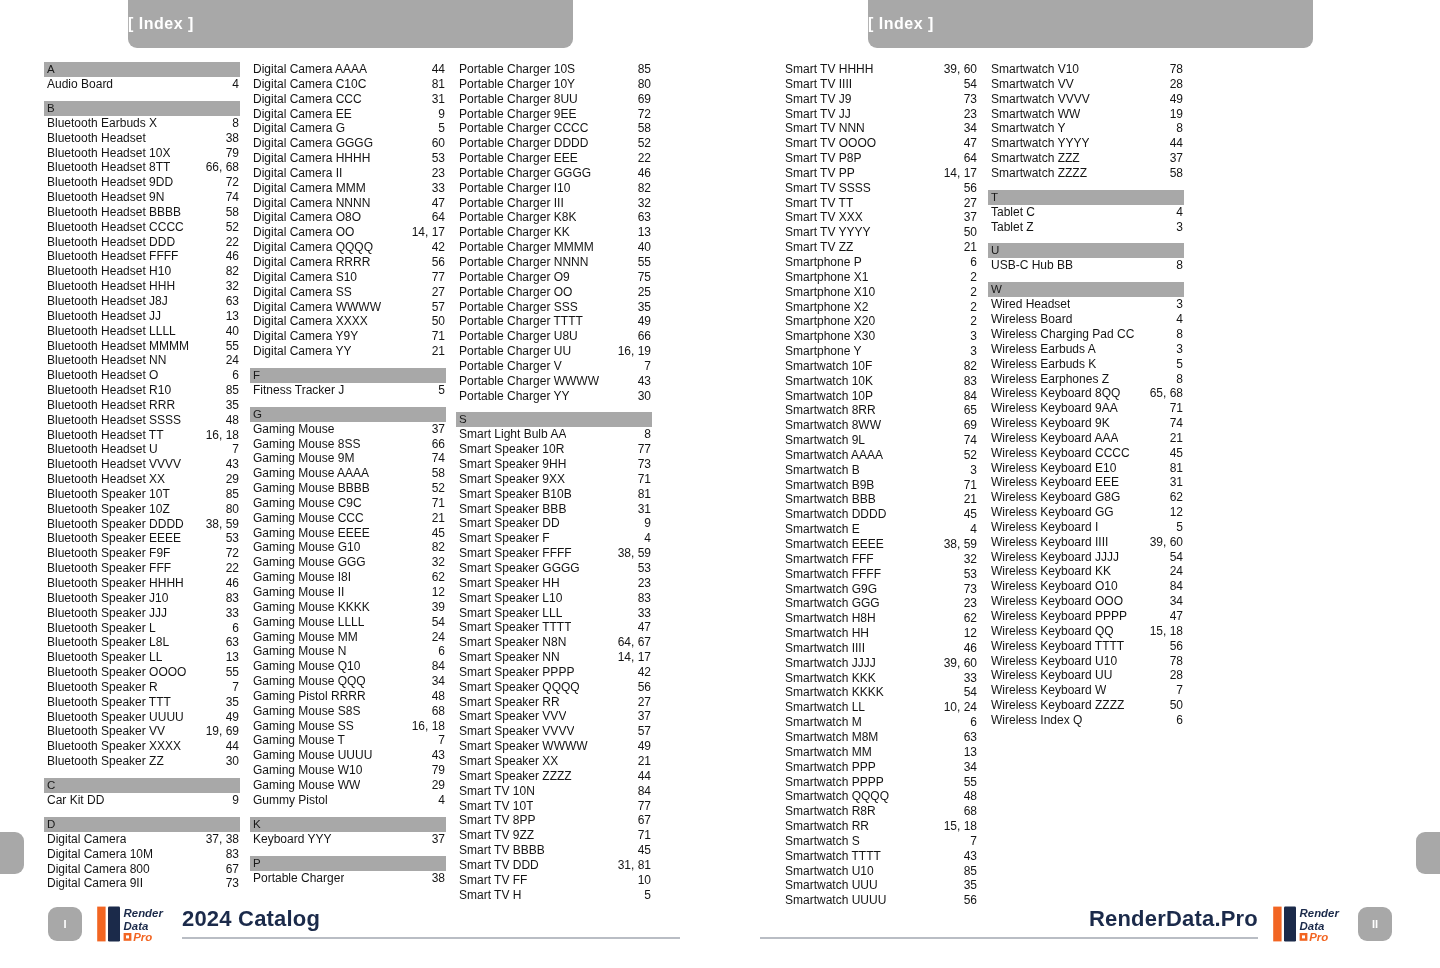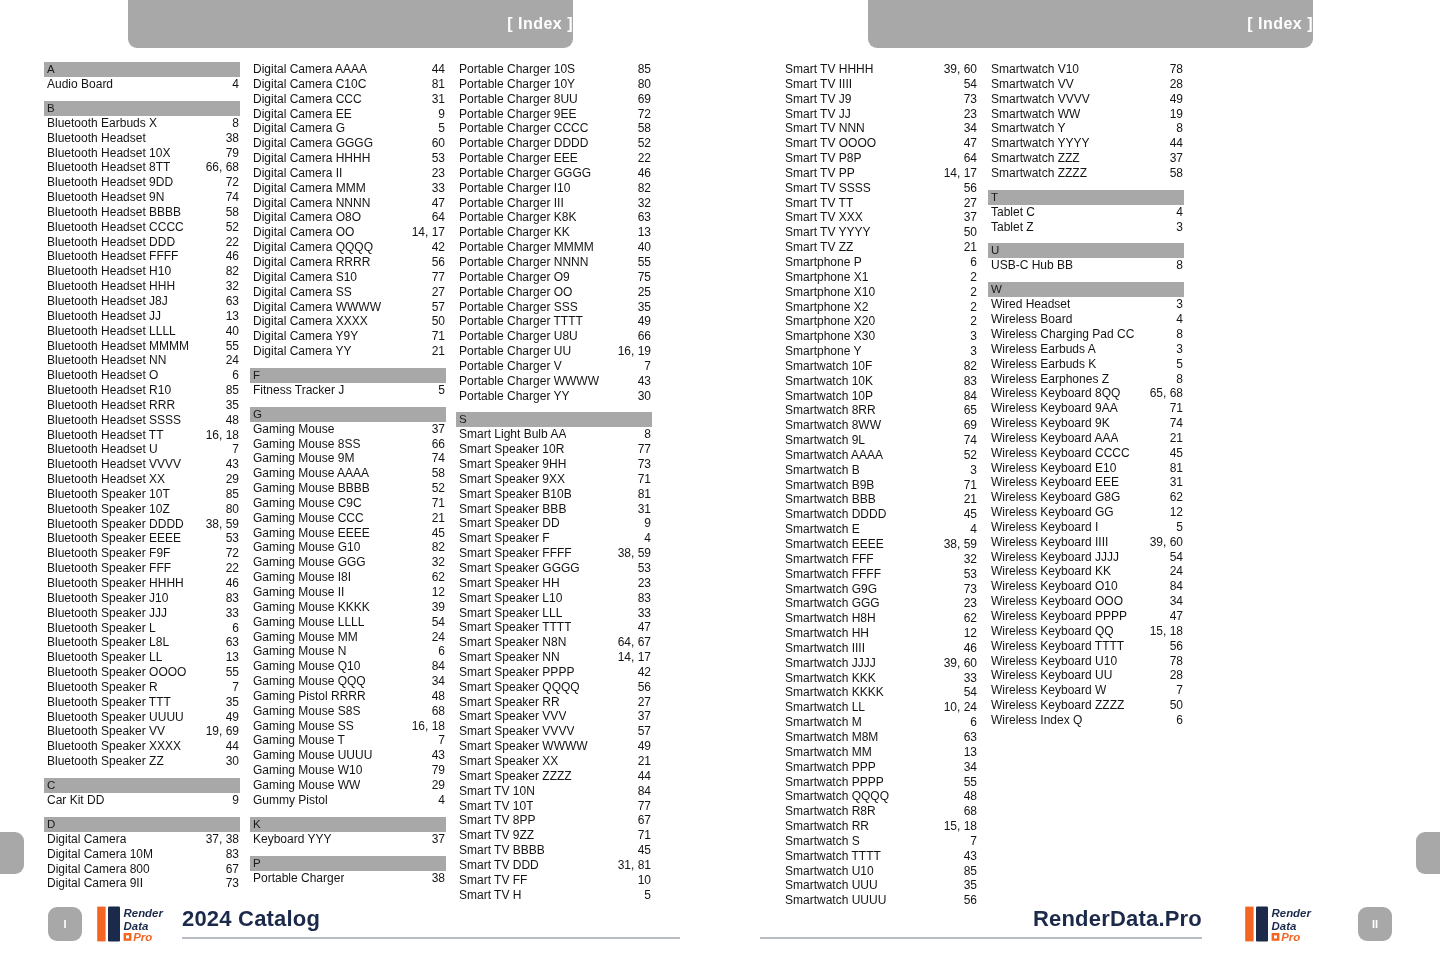--- a/index.html
+++ b/index.html
@@ -18,21 +18,21 @@
     background: #a8a8a8; top: 832px;
   }
   .edge-tab.left  { left: -10px; border-radius: 0 9px 9px 0; }
   .edge-tab.right { right: -10px; border-radius: 9px 0 0 9px; }
 
   
   .header-banner {
     position: absolute; top: 0; left: 128px; width: 445px; height: 48px;
     background: #a8a8a8;
     border-radius: 0 0 9px 9px;
-    display: flex; align-items: center; justify-content: flex-end;
+    display: flex; align-items: center; justify-content: flex-start;
   }
   .page.right .header-banner { left: 148px; }
   .header-banner .title {
     color: #ffffff; font-size: 16px; font-weight: bold;
     letter-spacing: 0.5px;
   }
 
   
   .index-body {
     position: absolute; top: 62px; left: 44px;
@@ -64,21 +64,21 @@
   .entry .label { flex: 0 1 auto; overflow: hidden; }
   .entry .filler { flex: 1 1 auto; min-width: 4px; }
   .entry .pages { flex: 0 0 auto; text-align: right; }
 
   
   .footer {
     position: absolute; bottom: 18px; height: 52px;
     display: flex; align-items: center;
   }
   .footer.left-foot { left: 48px; right: 40px; }
-  .footer.right-foot { left: 40px; right: 48px; justify-content: flex-end; gap: 28px; }
+  .footer.right-foot { left: 40px; right: 48px; justify-content: flex-end; }
 
   .page-chip {
     width: 34px; height: 34px; border-radius: 9px;
     background: #a8a8a8; color: #ffffff;
     display: flex; align-items: center; justify-content: center;
     font-size: 11px; font-weight: bold; flex: 0 0 auto;
   }
 
   .logo { width: 72px; height: 42px; flex: 0 0 auto; margin: 0 14px; }
 

